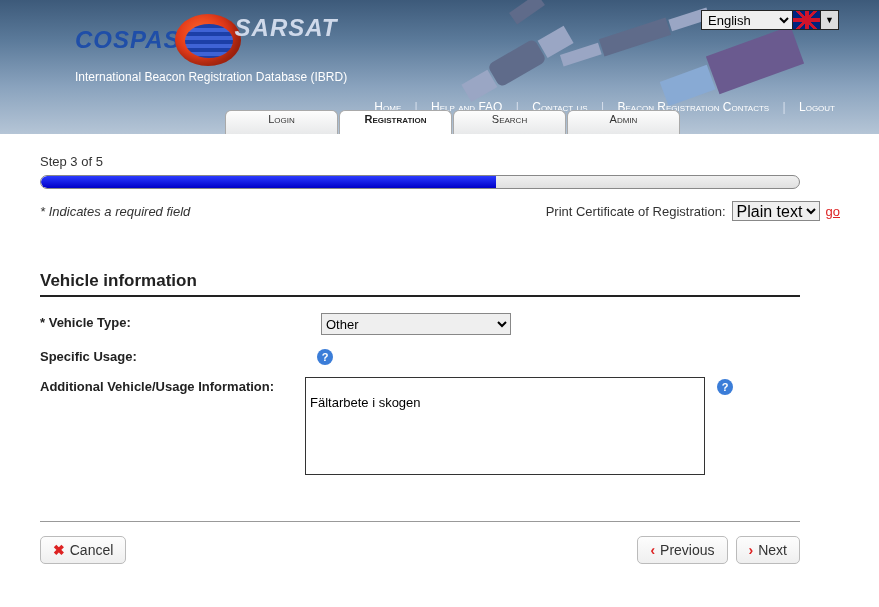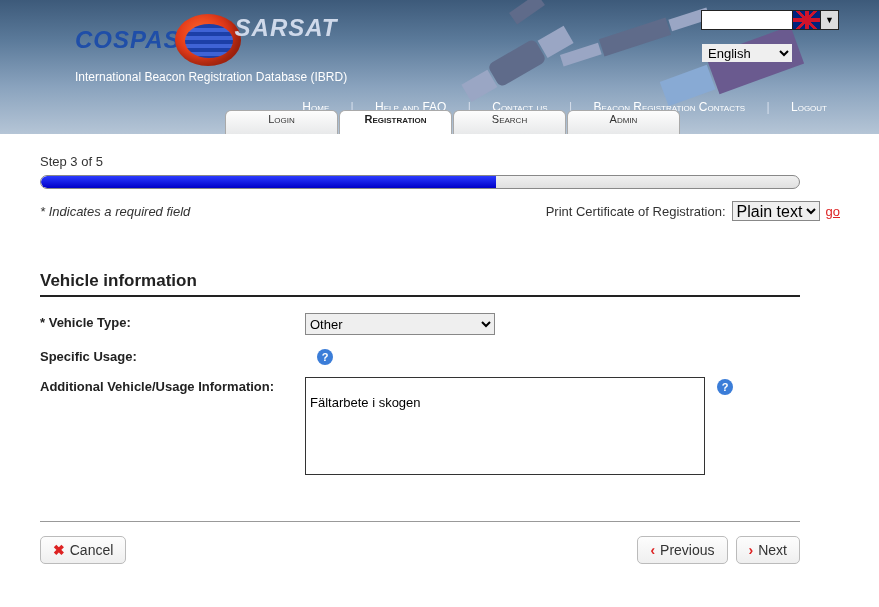--- a/index.html
+++ b/index.html
@@ -58,21 +58,20 @@
     position:absolute;
     right: 40px; top: 10px;
     display:flex; align-items:stretch;
     border:1px solid #222;
     background:#fff;
     height:20px;
   }
   .lang-select select {
     border:none; font-size:13px; height:18px; width:90px; padding:0 2px;
     outline:none;
-    margin-top:33px;
   }
   .flag-uk {
     width:28px; height:18px;
     background:
       linear-gradient(#cf142b,#cf142b) center/100% 4px no-repeat,
       linear-gradient(#cf142b,#cf142b) center/4px 100% no-repeat,
       linear-gradient(45deg, transparent 45%, #cf142b 45% 55%, transparent 55%),
       linear-gradient(-45deg, transparent 45%, #cf142b 45% 55%, transparent 55%),
       #00247d;
     border-left:1px solid #222;
@@ -99,21 +98,21 @@
 
   
   .nav-links {
     position:absolute;
     right:40px; top:100px;
     font-size:12px;
     color:#fff;
     font-variant: small-caps;
   }
   .nav-links a {
-    color:#fff; text-decoration:none; margin:12px;
+    color:#fff; text-decoration:none; margin:4px;
   }
   .nav-links .sep { margin:0 6px; color:#d7dfec;}
   
   .tabs {
     position:absolute;
     left:225px; bottom:0;
     display:flex; gap:1px;
   }
   .tab {
     width:113px; height:24px;
@@ -177,20 +176,21 @@
   }
   .form-row.striped { background:#fff; }
   .form-row .label {
     width:265px; font-weight:bold; color:#222; font-size:13px;
     padding-top:2px;
   }
   .form-row .star { color:#222; }
   .form-row select {
     width:190px; height:22px; font-size:13px;
     border:1px solid #888;
+    margin-left:16px;
   }
   .form-row textarea {
     width:400px; height:98px; font-size:13px;
     border:1px solid #333; resize:none; padding:17px 4px;
     font-family: Arial, sans-serif;
   }
   .help {
     width:16px; height:16px; border-radius:50%;
     background:#3b7dd8; color:#fff; font-size:11px; font-weight:bold;
     display:inline-flex; align-items:center; justify-content:center;

